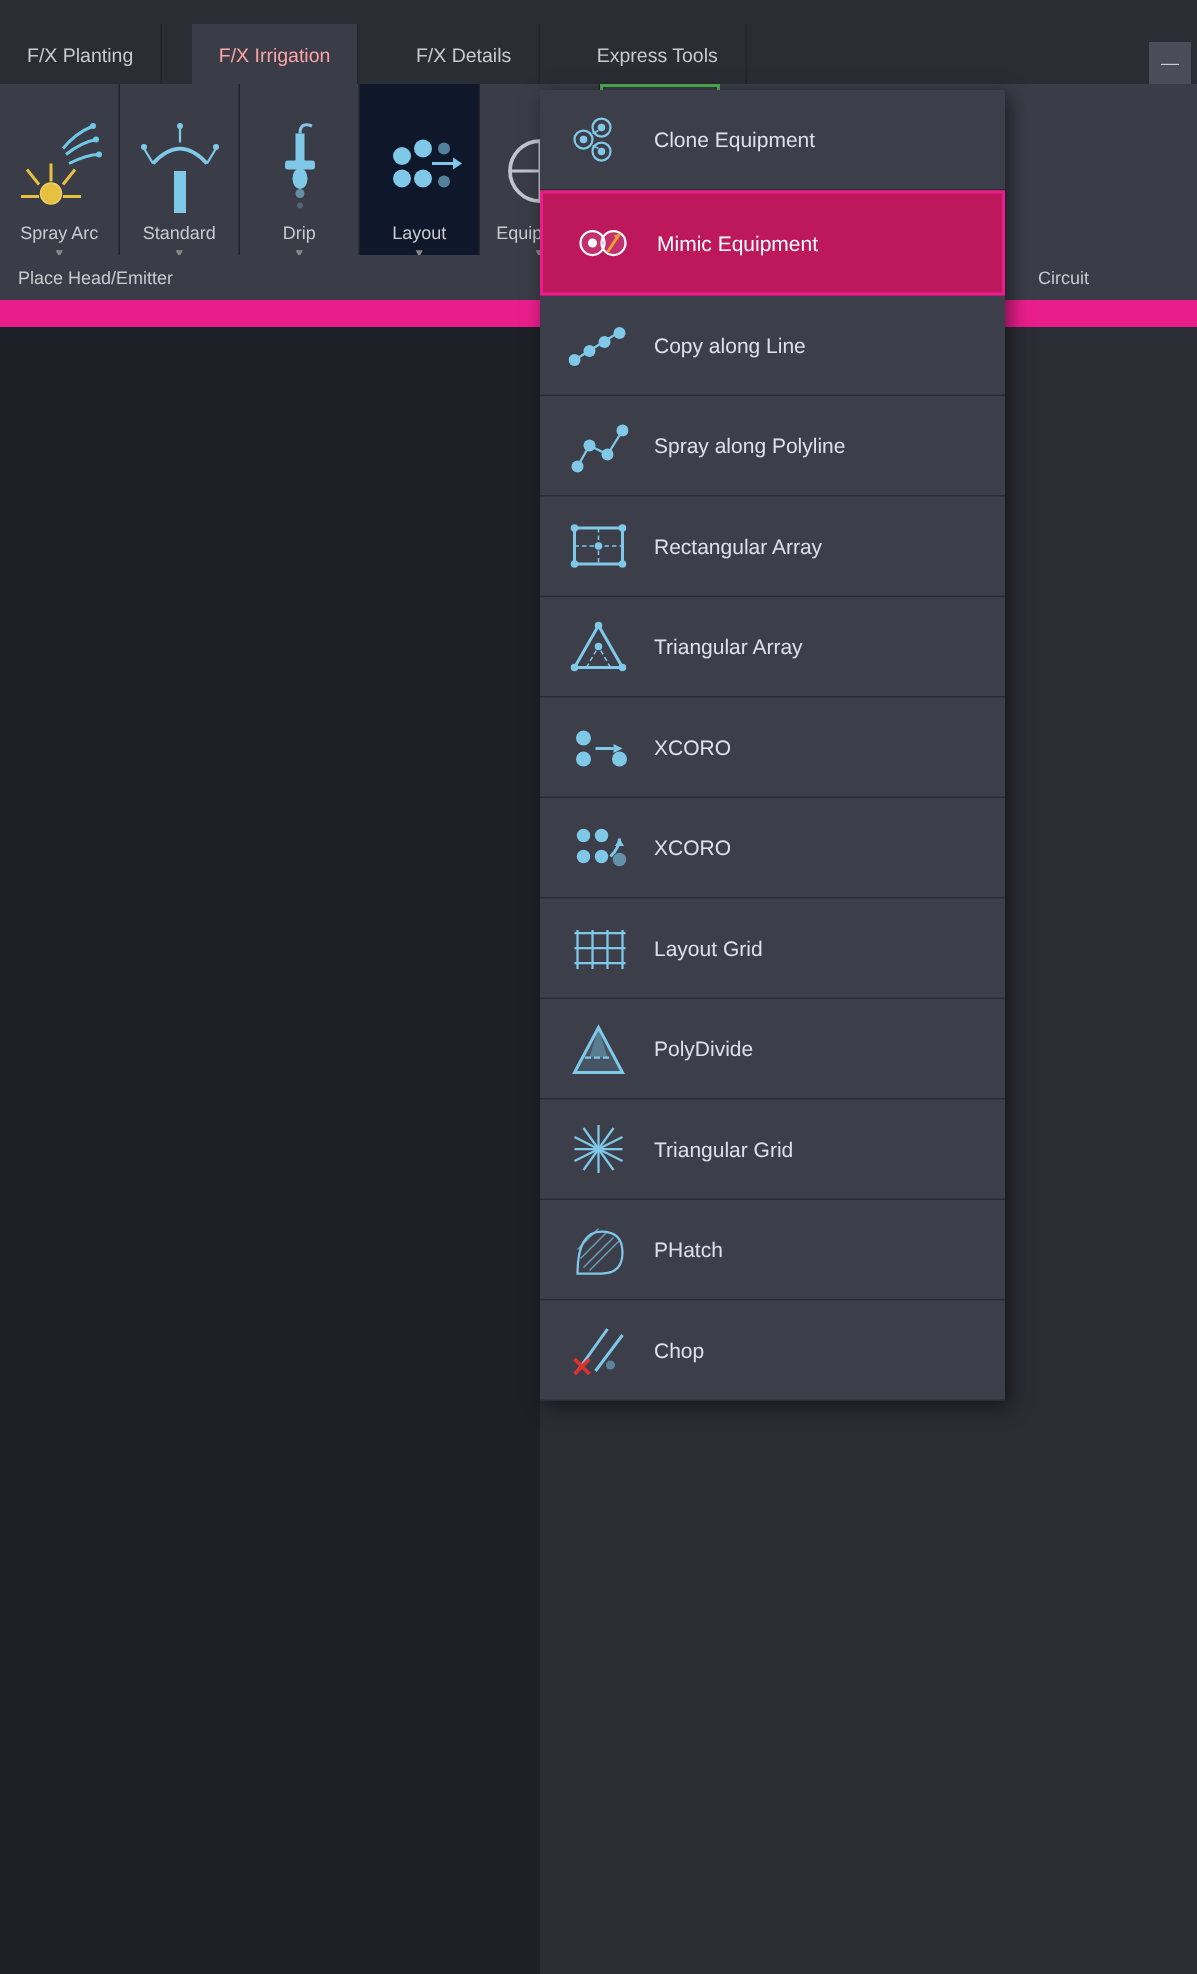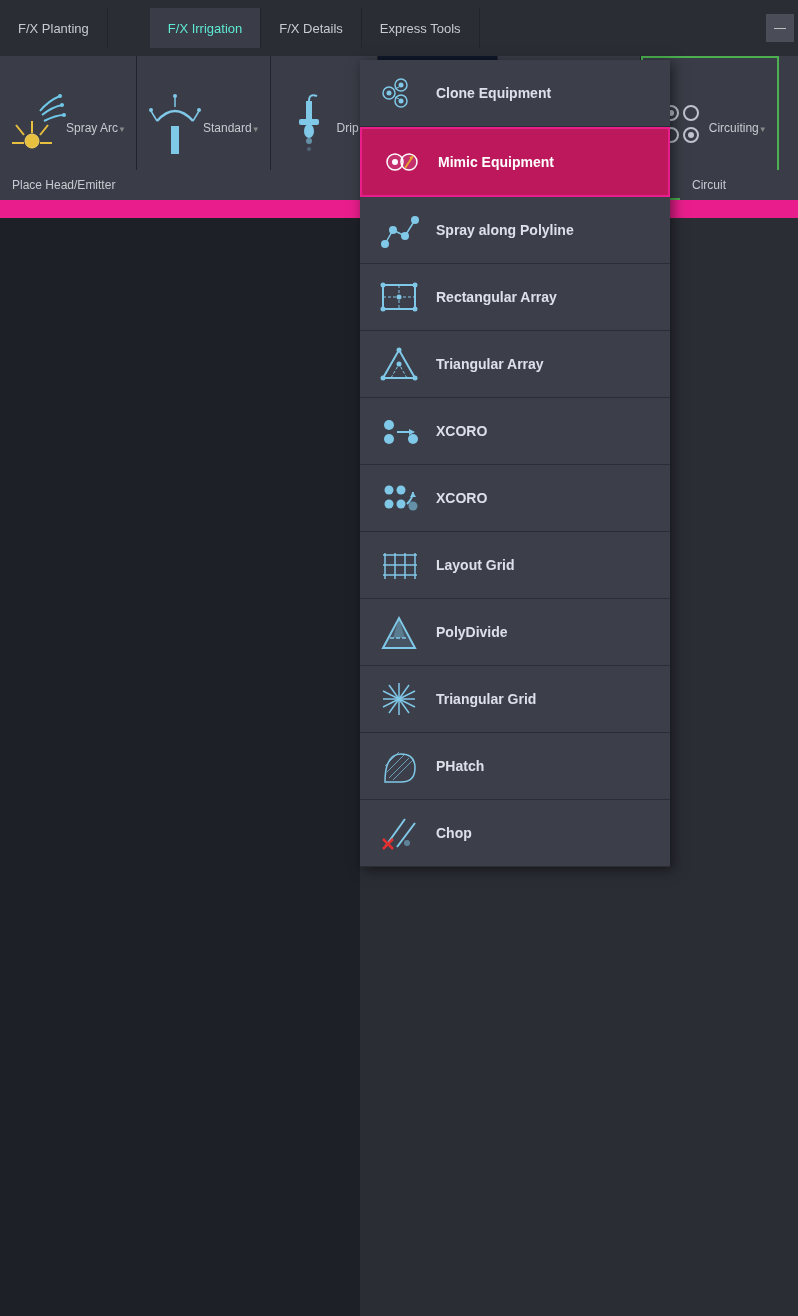--- a/index.html
+++ b/index.html
@@ -18,38 +18,38 @@
       flex-direction: column;
       background: #3a3c47;
       height: 200px;
       position: relative;
     }
 
     .ribbon-tabs {
       display: flex;
       background: #2b2d35;
       height: 56px;
-      align-items: center;
+      align-items: flex-end;
+      gap: 20px;
     }
 
     .ribbon-tab {
       padding: 0 18px;
       height: 40px;
       display: flex;
       align-items: center;
       font-size: 13px;
       color: #c8cad0;
       cursor: pointer;
       border-right: 1px solid #22242b;
     }
 
     .ribbon-tab.active {
       background: #3a3c47;
-      color: #5eead4;
-      margin-left: 42px;
+      color: #fca5a5;
     }
 
     .ribbon-tab-controls {
       margin-left: auto;
       display: flex;
       align-items: center;
       padding-right: 4px;
     }
 
     .ribbon-tab-controls .ctrl-btn {
@@ -66,20 +66,21 @@
     }
 
     .ribbon-content {
       display: flex;
       flex: 1;
       align-items: stretch;
     }
 
     .ribbon-group {
       display: flex;
+      flex-direction: column;
       align-items: center;
       justify-content: center;
       padding: 6px 10px;
       border-right: 1px solid #22242b;
       min-width: 80px;
       cursor: pointer;
       color: #c8cad0;
     }
 
     .ribbon-group .group-icon {
@@ -158,21 +159,20 @@
 
     
     .dropdown-menu {
       position: absolute;
       left: 360px;
       top: 60px;
       width: 310px;
       background: #3c3f4a;
       z-index: 100;
       box-shadow: 3px 3px 12px rgba(0,0,0,0.5);
-      font-weight: bold;
     }
 
     .menu-item {
       display: flex;
       align-items: center;
       padding: 10px 16px;
       cursor: pointer;
       border-bottom: 1px solid #2b2d35;
       color: #c8cad0;
       font-size: 14px;
@@ -445,20 +445,33 @@
 
         <circle cx="28" cy="20" r="8" stroke="#ffffff" stroke-width="1.5" fill="rgba(255,255,255,0.1)"></circle>
 
         <line x1="24" y1="26" x2="32" y2="14" stroke="#e8a030" stroke-width="2"></line>
         <polygon points="32,14 28,15 31,18" fill="#e8a030"></polygon>
       </svg>
     </div>
     <span class="item-label">Mimic Equipment</span>
   </div>
 
+  <div class="menu-item">
+    <div class="item-icon icon-copy-line">
+      <svg width="40" height="40" viewBox="0 0 40 40">
+
+        <line x1="4" y1="30" x2="36" y2="10" stroke="#80c8e8" stroke-width="1.5"></line>
+        <circle cx="4" cy="30" r="4" fill="#80c8e8"></circle>
+        <circle cx="14" cy="24" r="4" fill="#80c8e8"></circle>
+        <circle cx="24" cy="18" r="4" fill="#80c8e8"></circle>
+        <circle cx="34" cy="12" r="4" fill="#80c8e8"></circle>
+      </svg>
+    </div>
+    <span class="item-label">Copy along Line</span>
+  </div>
 
   <div class="menu-item">
     <div class="item-icon icon-copy-poly">
       <svg width="40" height="40" viewBox="0 0 40 40">
 
         <polyline points="6,34 14,20 26,26 36,10" stroke="#80c8e8" stroke-width="1.5" fill="none"></polyline>
 
         <circle cx="6" cy="34" r="4" fill="#80c8e8"></circle>
         <circle cx="14" cy="20" r="4" fill="#80c8e8"></circle>
         <circle cx="26" cy="26" r="4" fill="#80c8e8"></circle>

